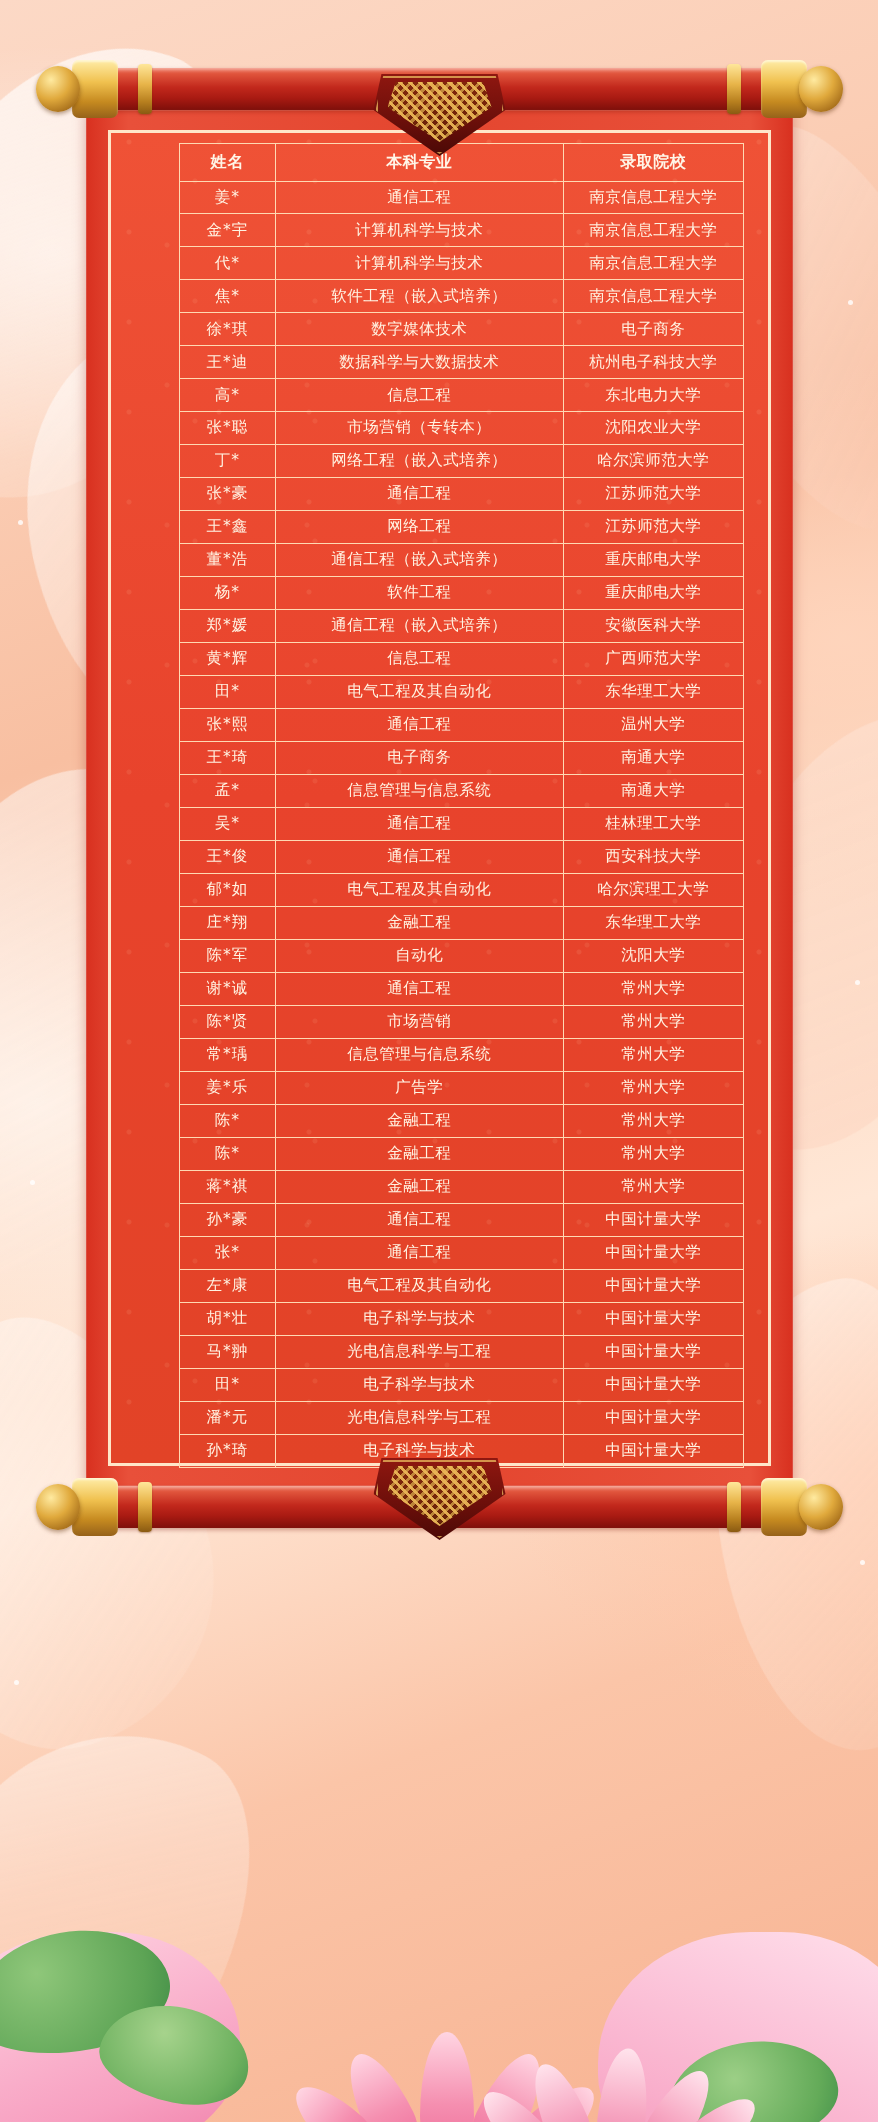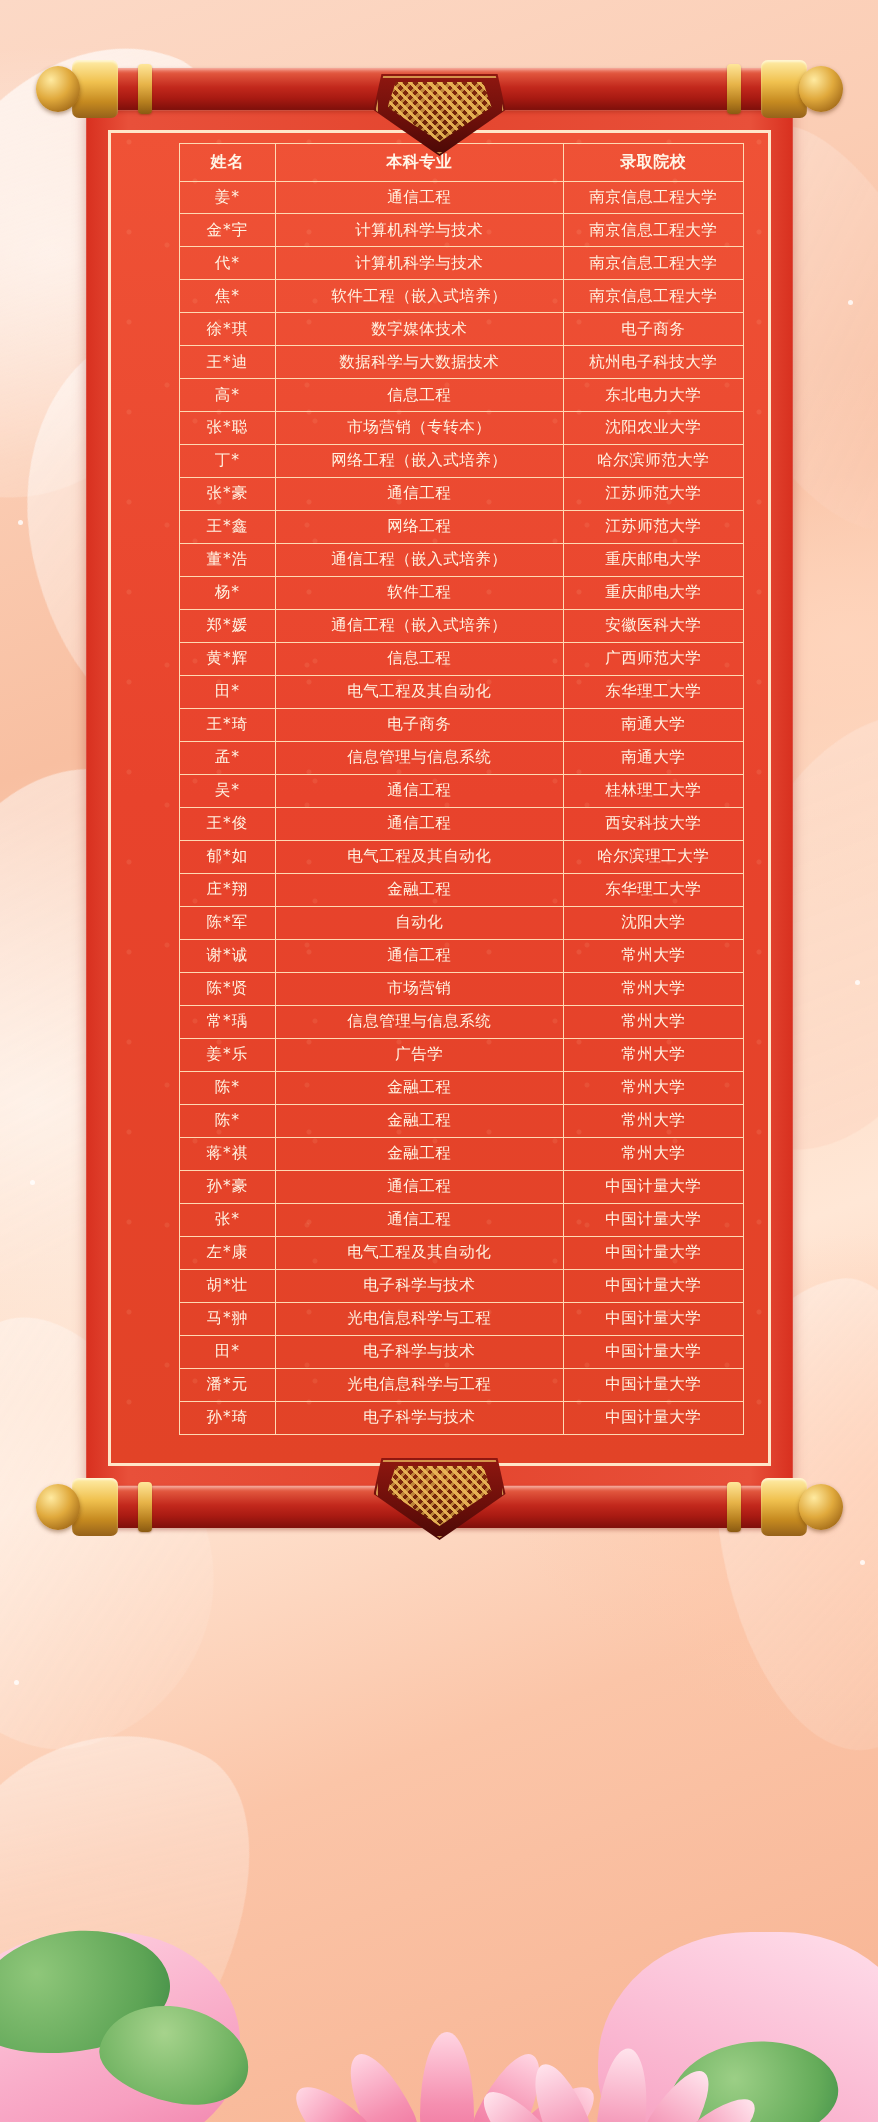--- a/index.html
+++ b/index.html
@@ -343,20 +343,25 @@
                 <td class="name-cell">黄*辉</td>
                 <td>信息工程</td>
                 <td>广西师范大学</td>
               </tr>
               <tr>
                 <td class="name-cell">田*</td>
                 <td>电气工程及其自动化</td>
                 <td>东华理工大学</td>
               </tr>
               <tr>
+                <td class="name-cell">张*熙</td>
+                <td>通信工程</td>
+                <td>温州大学</td>
+              </tr>
+              <tr>
                 <td class="name-cell">王*琦</td>
                 <td>电子商务</td>
                 <td>南通大学</td>
               </tr>
               <tr>
                 <td class="name-cell">孟*</td>
                 <td>信息管理与信息系统</td>
                 <td>南通大学</td>
               </tr>
               <tr>

